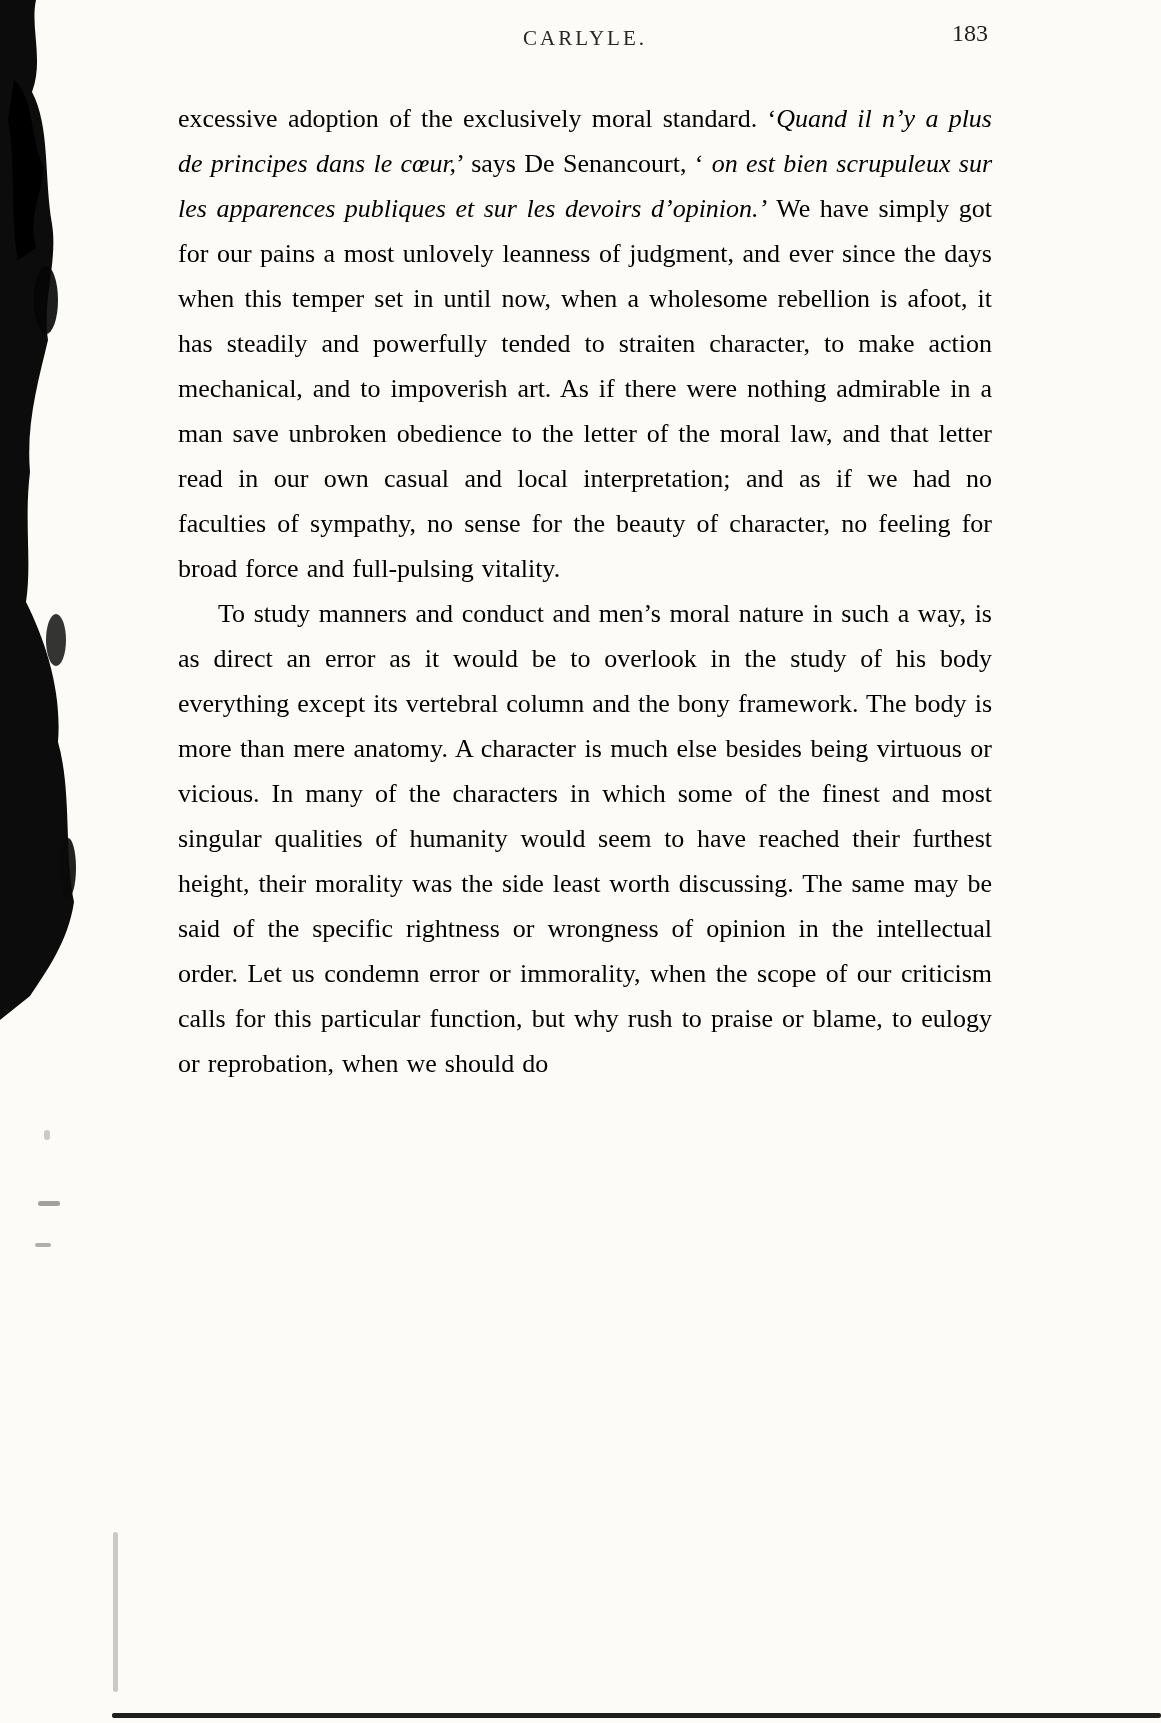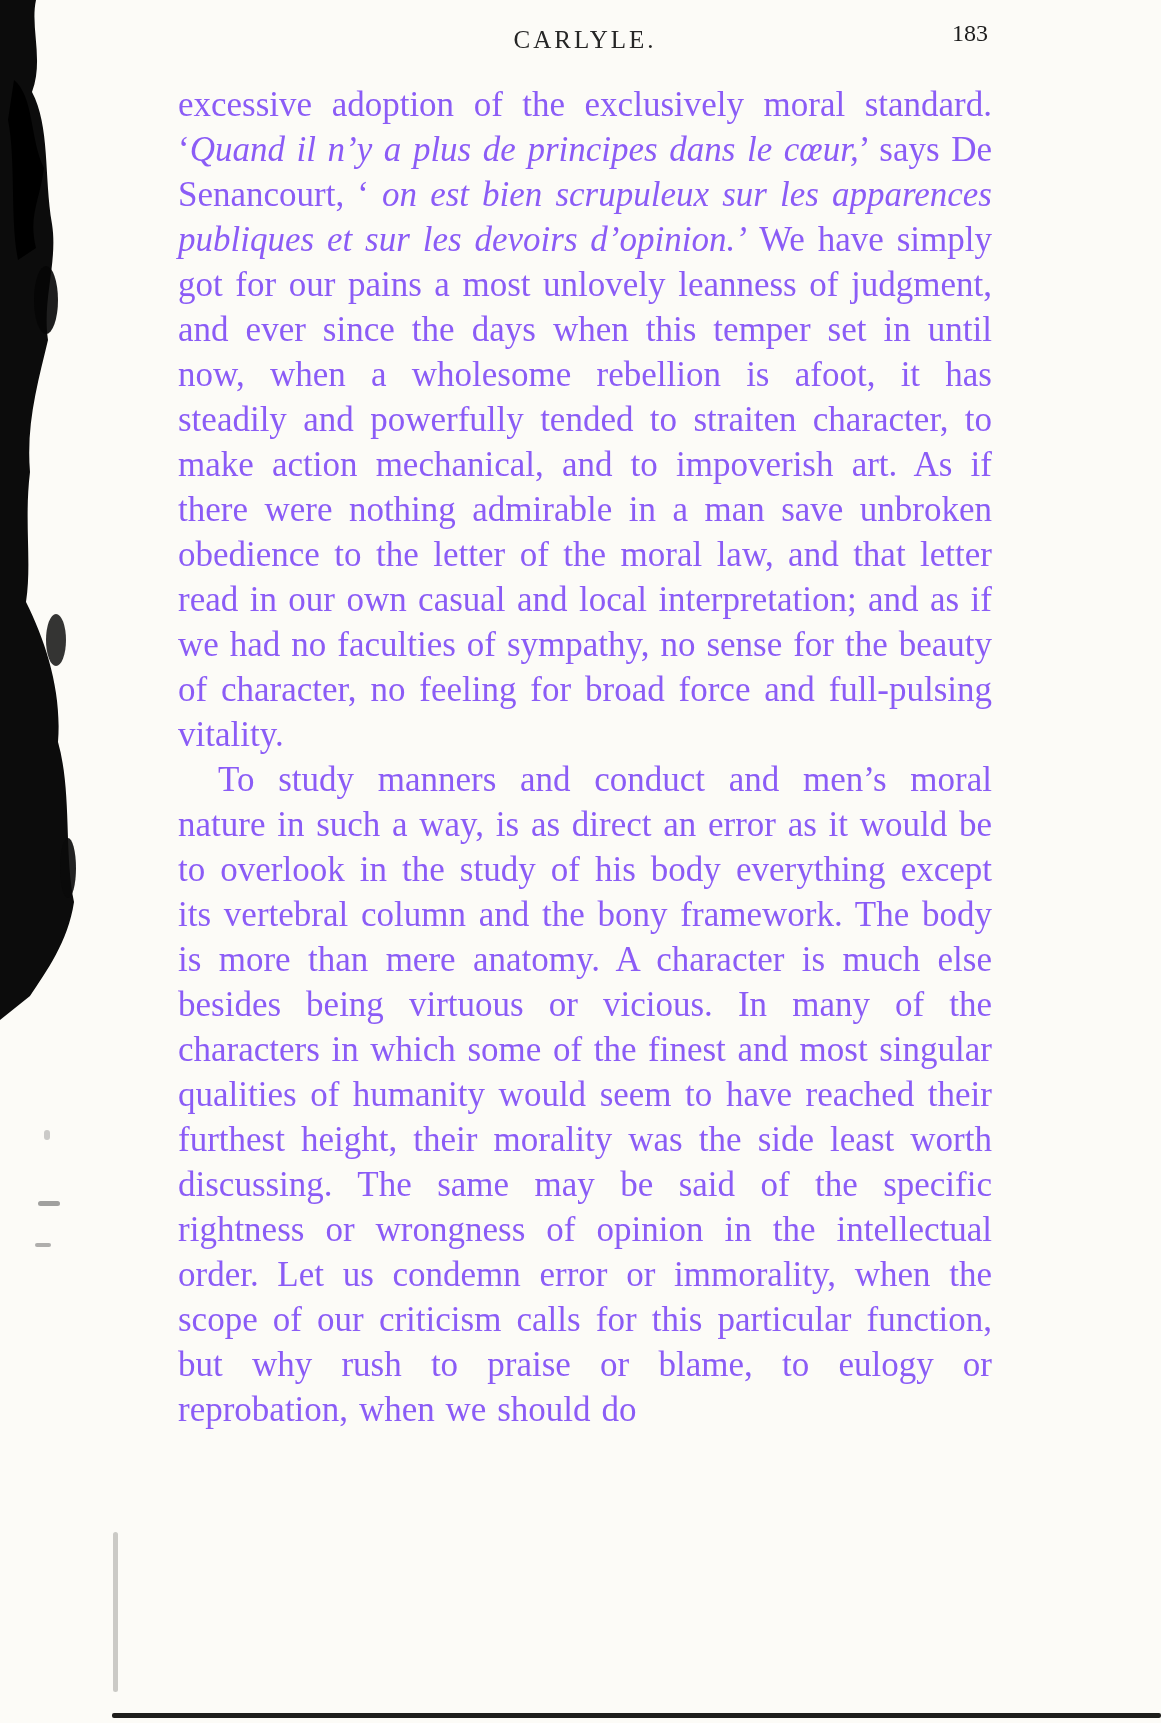--- a/index.html
+++ b/index.html
@@ -25,43 +25,43 @@
     left: 178px;
     width: 814px;
     height: 50px;
   }
   .head-title {
     position: absolute;
     left: 0;
     right: 0;
     top: 6px;
     text-align: center;
-    font-size: 25px;
+    font-size: 21px;
     letter-spacing: 3px;
     color: #262626;
   }
   .page-number {
     position: absolute;
     right: 4px;
     top: 0;
     font-size: 24px;
     color: #1d1d1d;
   }
 
   
   .text-block {
     position: absolute;
-    top: 82px;
+    top: 96px;
     left: 178px;
     width: 814px;
-    font-size: 35px;
+    font-size: 26px;
     line-height: 45px;
     text-align: justify;
     word-spacing: 0.06em;
-    color: #8b5cf6;
+    color: #000000;
   }
   .text-block p {
     margin: 0;
     padding: 0;
   }
   .text-block p.indented {
     text-indent: 40px;
   }
   .text-block i {
     font-style: italic;

